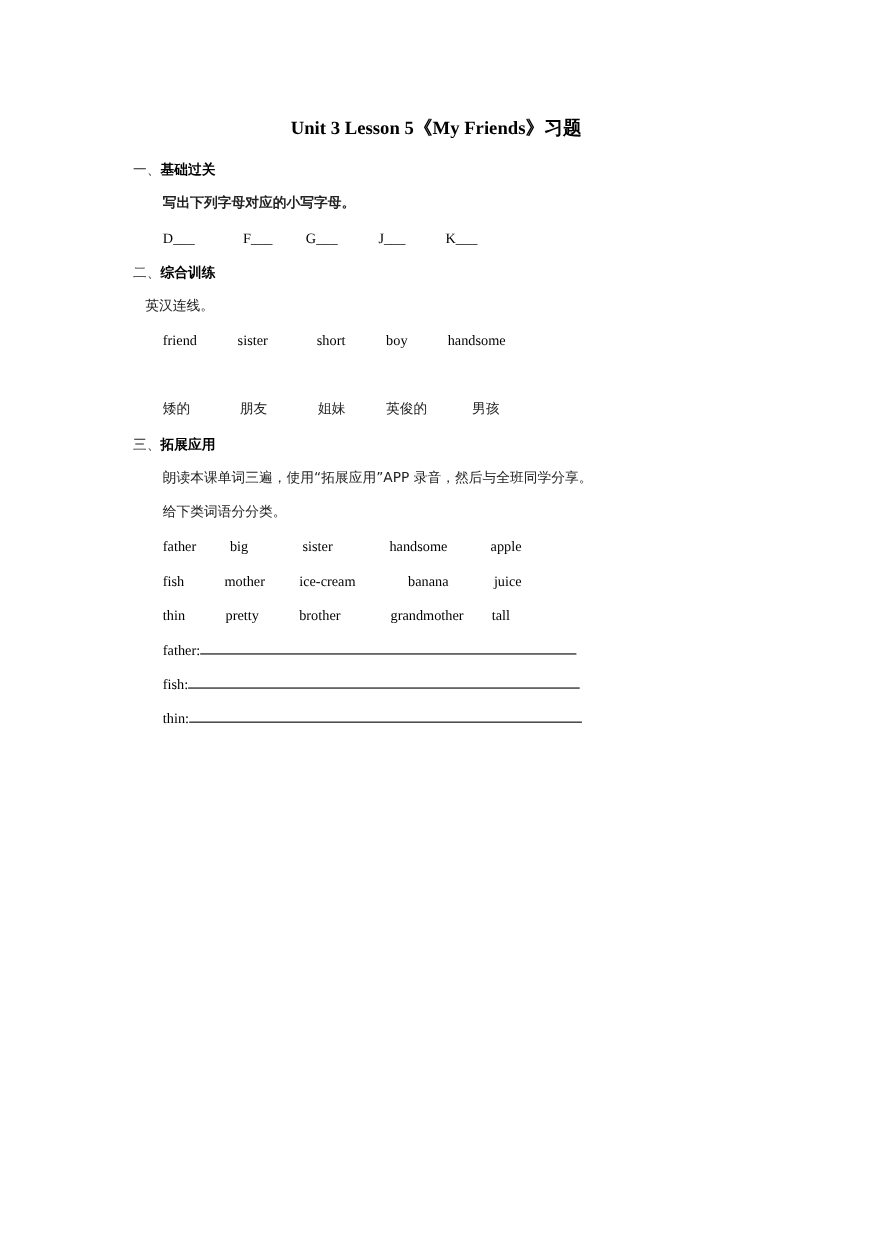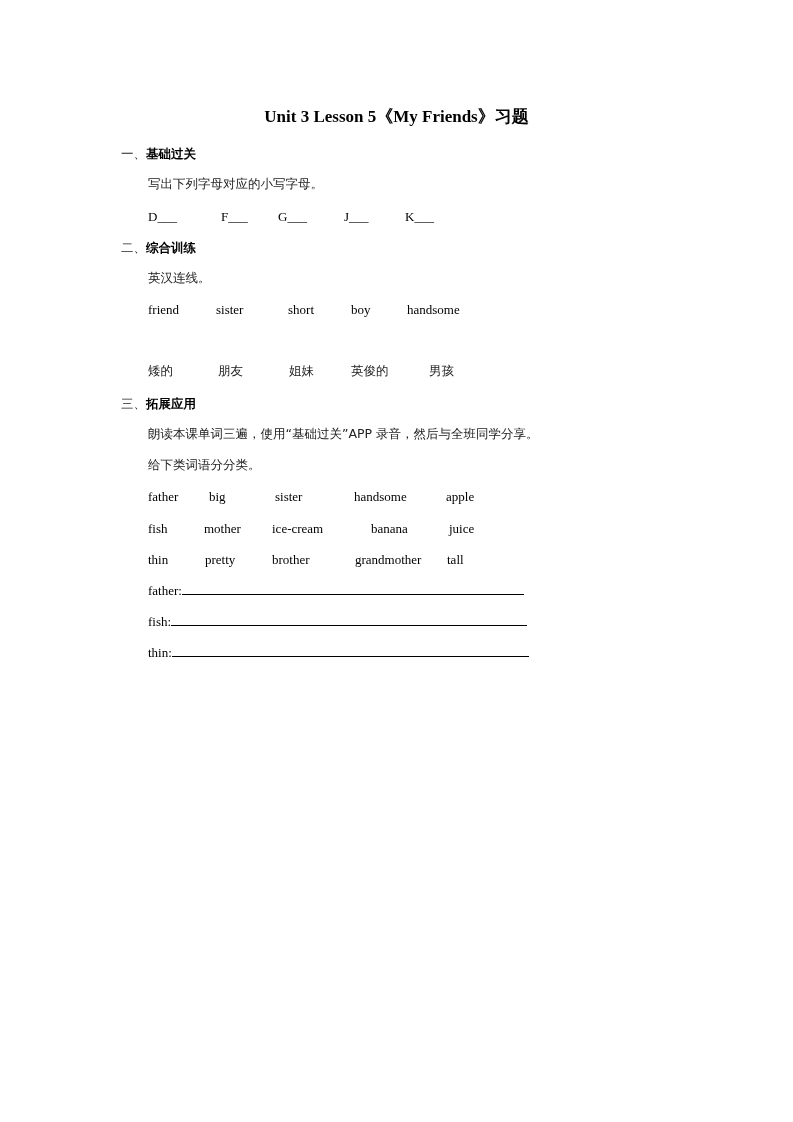--- a/index.html
+++ b/index.html
@@ -15,47 +15,47 @@
     .line { display: inline-block; border-bottom: 1px solid #000; vertical-align: baseline; height: 10px; }
   </style>
 </head>
 <body>
 
 <div class="abs title">Unit 3 Lesson 5《My Friends》习题</div>
 
 <div class="abs sec" style="top:147px;">
   <span class="num cn">一、</span><span class="txt">基础过关</span>
 </div>
-<div class="abs cn" style="left:148px; top:178px;">写出下列字母对应的小写字母。</div>
+<div class="abs cn" style="left:148px; top:178px;font-weight:bold;">写出下列字母对应的小写字母。</div>
 <div class="abs body" style="left:148px; top:210px;">D___</div>
 <div class="abs body" style="left:221px; top:210px;">F___</div>
 <div class="abs body" style="left:278px; top:210px;">G___</div>
 <div class="abs body" style="left:344px; top:210px;">J___</div>
 <div class="abs body" style="left:405px; top:210px;">K___</div>
 
 <div class="abs sec" style="top:241px;">
   <span class="num cn">二、</span><span class="txt">综合训练</span>
 </div>
-<div class="abs cn" style="left:148px; top:272px;">英汉连线。</div>
+<div class="abs cn" style="left:132px; top:272px;">英汉连线。</div>
 <div class="abs body" style="left:148px; top:303px;">friend</div>
 <div class="abs body" style="left:216px; top:303px;">sister</div>
 <div class="abs body" style="left:288px; top:303px;text-align:center;">short</div>
 <div class="abs body" style="left:351px; top:303px;">boy</div>
 <div class="abs body" style="left:407px; top:303px;">handsome</div>
 
 <div class="abs cn" style="left:148px; top:365px;">矮的</div>
 <div class="abs cn" style="left:218px; top:365px;">朋友</div>
 <div class="abs cn" style="left:289px; top:365px;">姐妹</div>
 <div class="abs cn" style="left:351px; top:365px;">英俊的</div>
 <div class="abs cn" style="left:429px; top:365px;">男孩</div>
 
 <div class="abs sec" style="top:397px;">
   <span class="num cn">三、</span><span class="txt">拓展应用</span>
 </div>
-<div class="abs cn" style="left:148px; top:428px;">朗读本课单词三遍，使用“基础过关”APP 录音，然后与全班同学分享。</div>
+<div class="abs cn" style="left:148px; top:428px;">朗读本课单词三遍，使用“拓展应用”APP 录音，然后与全班同学分享。</div>
 <div class="abs cn" style="left:148px; top:459px;">给下类词语分分类。</div>
 
 <div class="abs body" style="left:148px; top:490px;">father</div>
 <div class="abs body" style="left:209px; top:490px;">big</div>
 <div class="abs body" style="left:275px; top:490px;">sister</div>
 <div class="abs body" style="left:354px; top:490px;">handsome</div>
 <div class="abs body" style="left:446px; top:490px;">apple</div>
 
 <div class="abs body" style="left:148px; top:522px;">fish</div>
 <div class="abs body" style="left:204px; top:522px;">mother</div>

